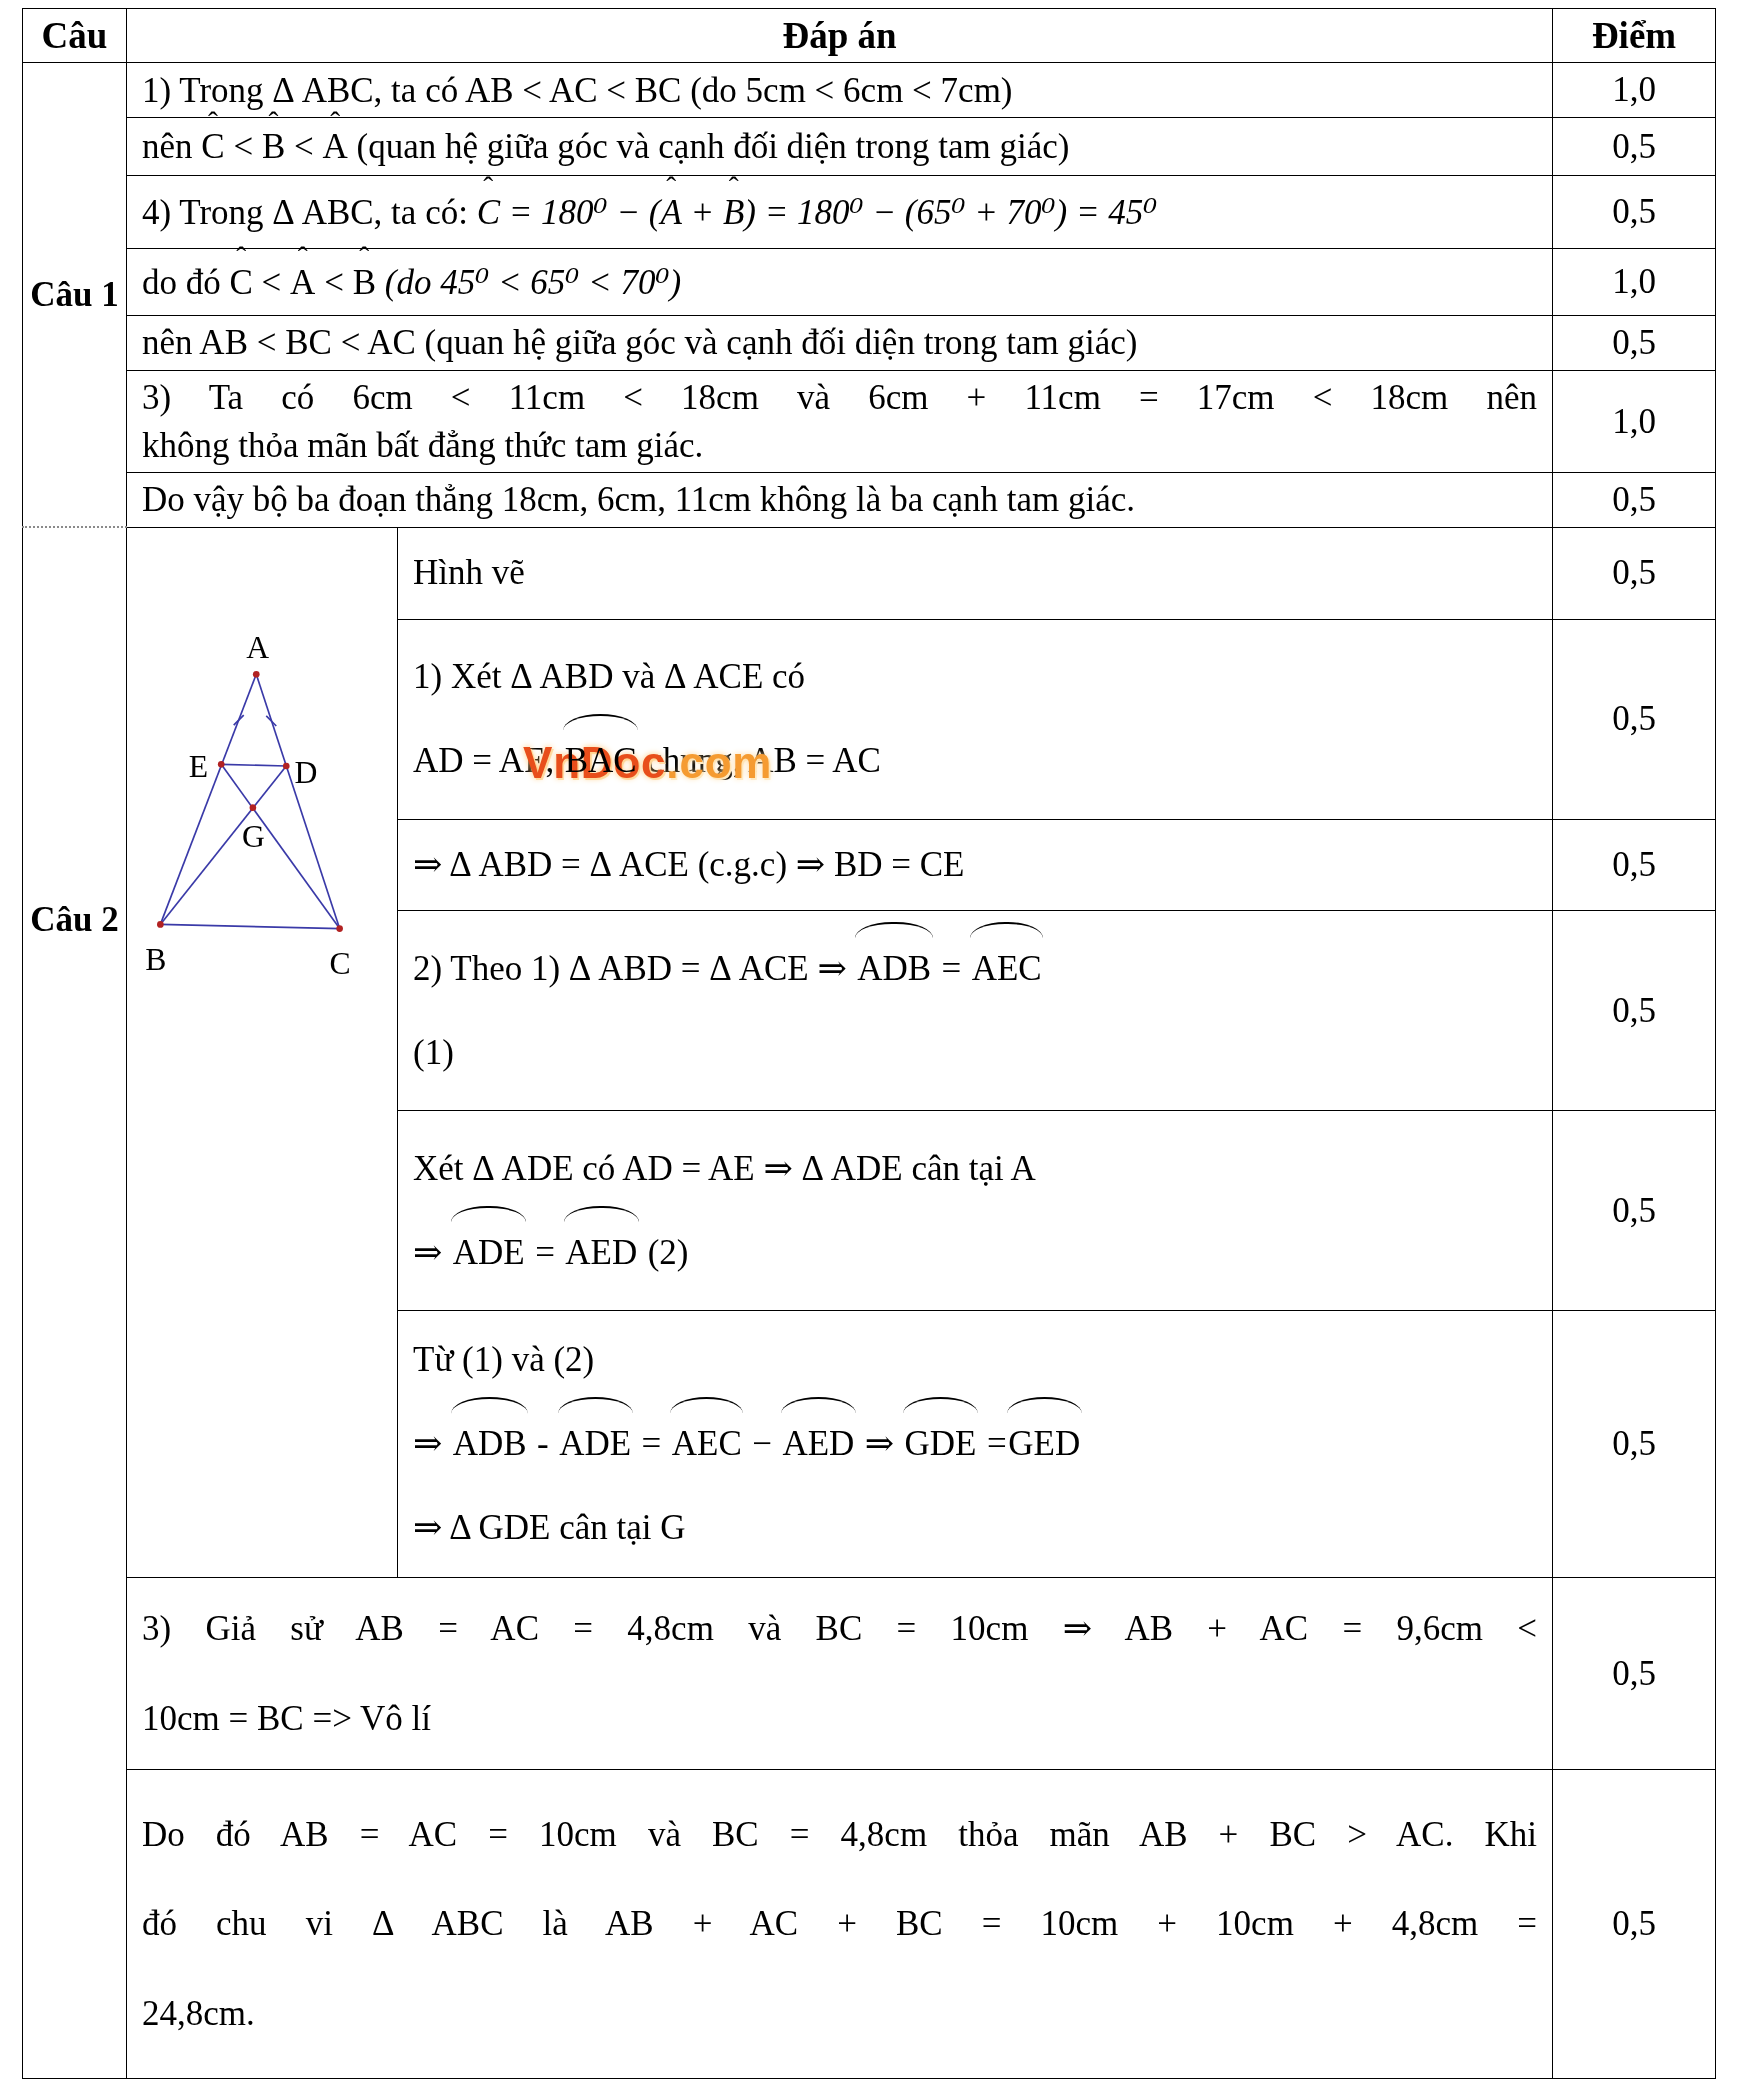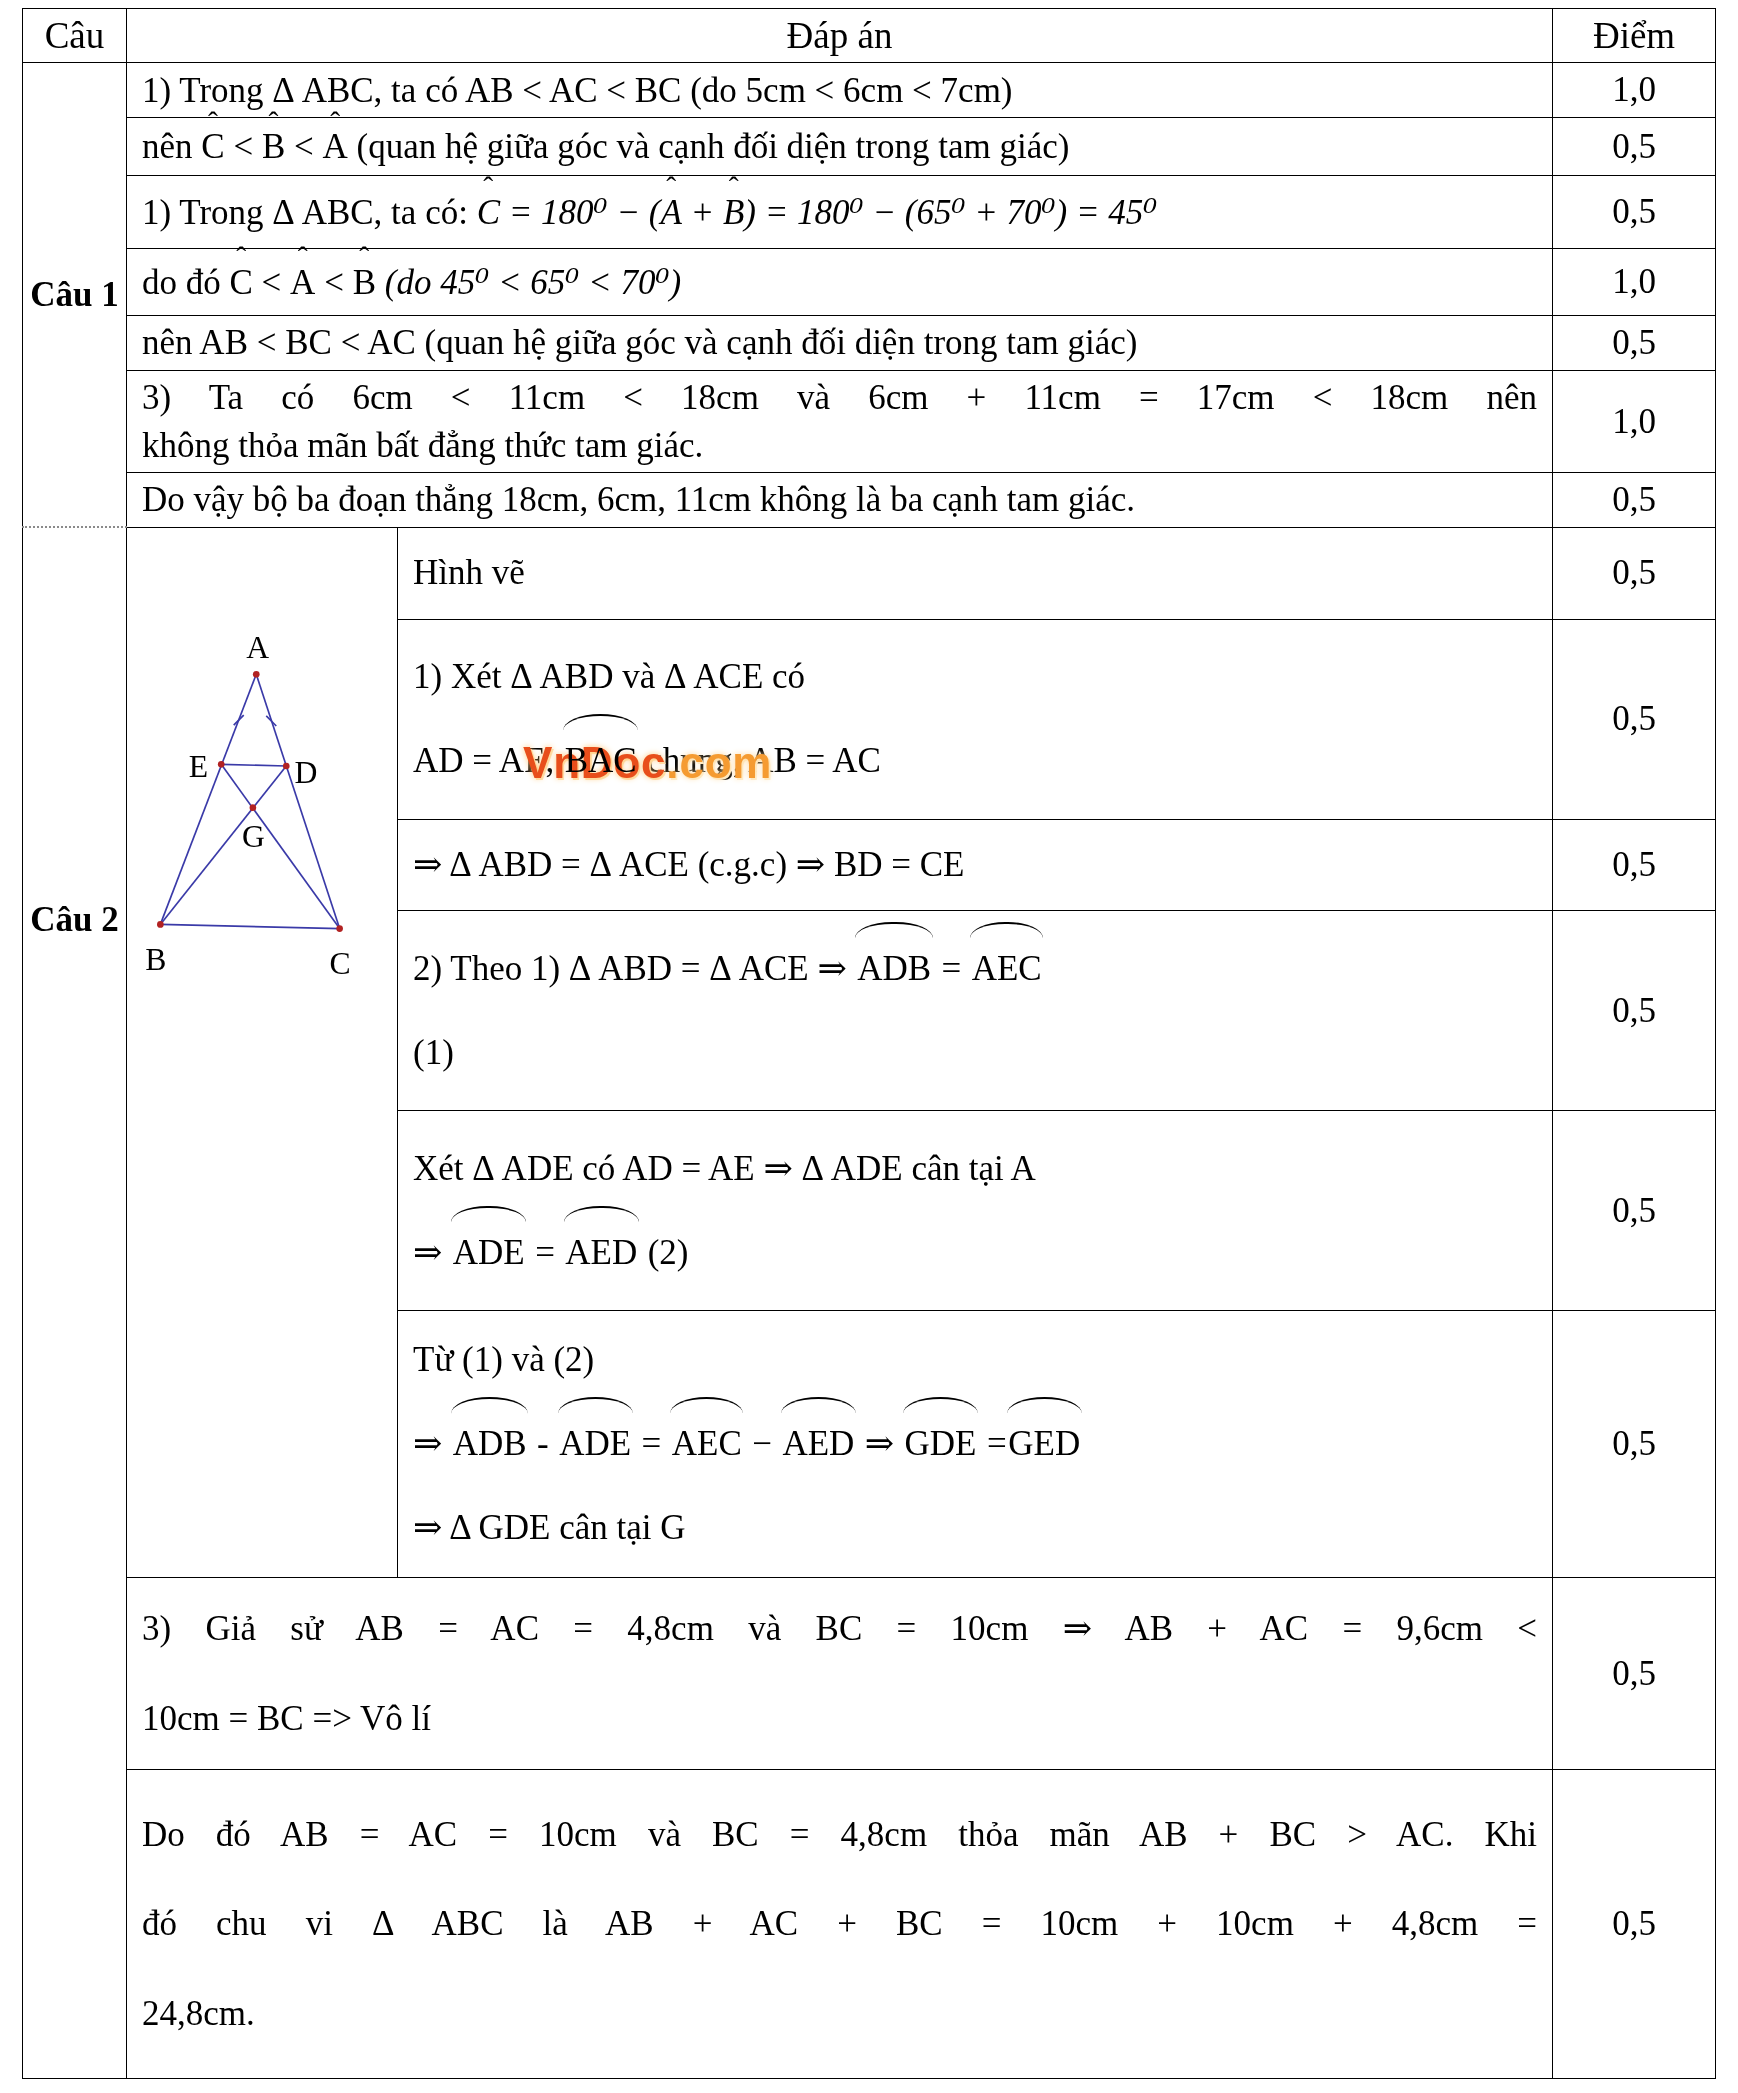--- a/index.html
+++ b/index.html
@@ -17,21 +17,21 @@
     width: 1693px;
     table-layout: fixed;
   }
   td, th {
     border: 1.7px solid #000;
     padding: 3.3px 15px;
     vertical-align: middle;
     overflow: visible;
   }
   th {
-    font-weight: normal;
+    font-weight: bold;
     font-size: 37px;
     text-align: center;
     padding: 5px;
   }
   .qcell { text-align: center; padding: 3.3px 3.3px; font-weight: bold; }
   .qcell2 { vertical-align: top; padding-top: 372px; border-top: 2.5px dotted #8a8a8a; }
   .ans { text-align: left; }
   .a1 { line-height: 1.35; }
   .a2 { line-height: 2.4; }
   .full { line-height: 2.55; }
@@ -105,21 +105,21 @@
       <td class="pts">1,0</td>
     </tr>
     <tr style="height:58px">
       <td class="ans a1" colspan="2">
           <div class="tline"><span>nên  </span><span class="hat1">C</span><span> &lt; </span><span class="hat1">B</span><span> &lt; </span><span class="hat1">A</span><span>  (quan hệ giữa góc và cạnh đối diện trong tam giác)</span></div>
         </td>
       <td class="pts">0,5</td>
     </tr>
     <tr style="height:73px">
       <td class="ans a1" colspan="2">
-          <div class="tline"><span>1) Trong  Δ ABC, ta có:   </span><span class="hat1 it">C</span><span class="it"> = 180⁰ − (</span><span class="hat1 it">A</span><span class="it"> + </span><span class="hat1 it">B</span><span class="it">) = 180⁰ − (65⁰ + 70⁰) = 45⁰</span></div>
+          <div class="tline"><span>4) Trong  Δ ABC, ta có:   </span><span class="hat1 it">C</span><span class="it"> = 180⁰ − (</span><span class="hat1 it">A</span><span class="it"> + </span><span class="hat1 it">B</span><span class="it">) = 180⁰ − (65⁰ + 70⁰) = 45⁰</span></div>
         </td>
       <td class="pts">0,5</td>
     </tr>
     <tr style="height:67px">
       <td class="ans a1" colspan="2">
           <div class="tline"><span>do đó  </span><span class="hat1">C</span><span> &lt; </span><span class="hat1">A</span><span> &lt; </span><span class="hat1">B</span><span class="it">   (do 45⁰ &lt; 65⁰ &lt; 70⁰)</span></div>
         </td>
       <td class="pts">1,0</td>
     </tr>
     <tr style="height:52px">

